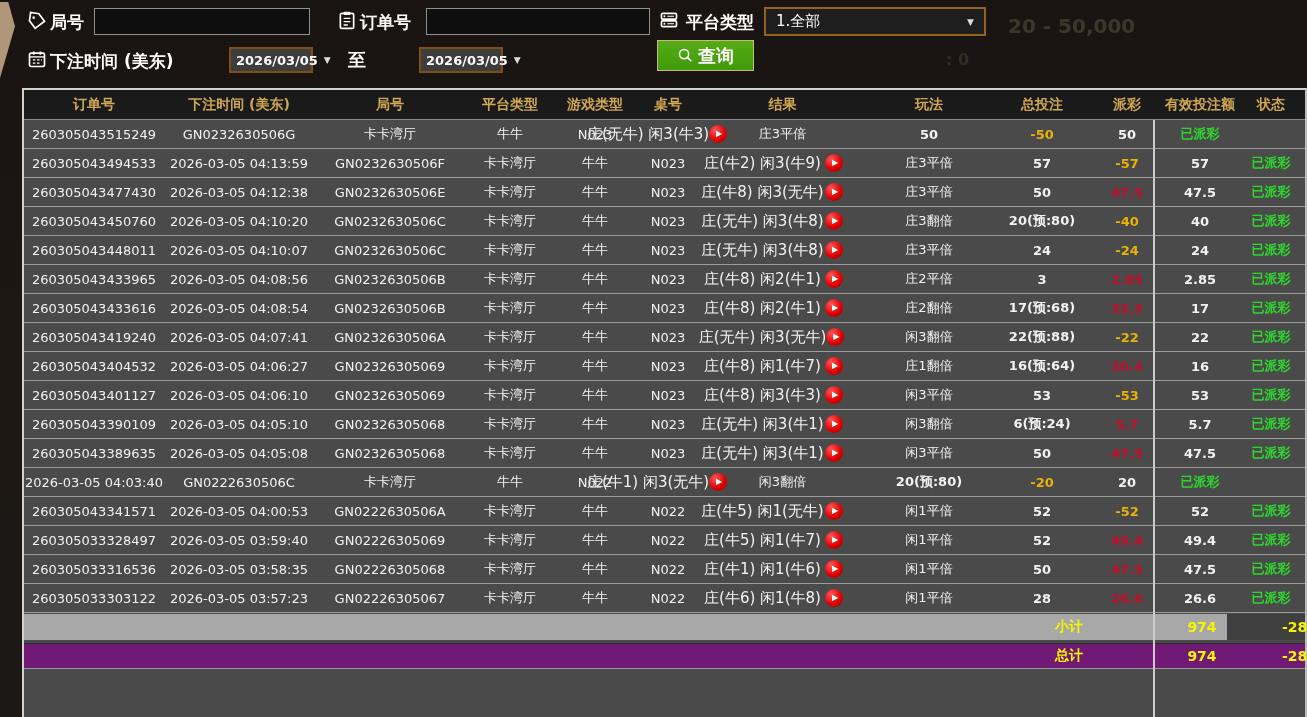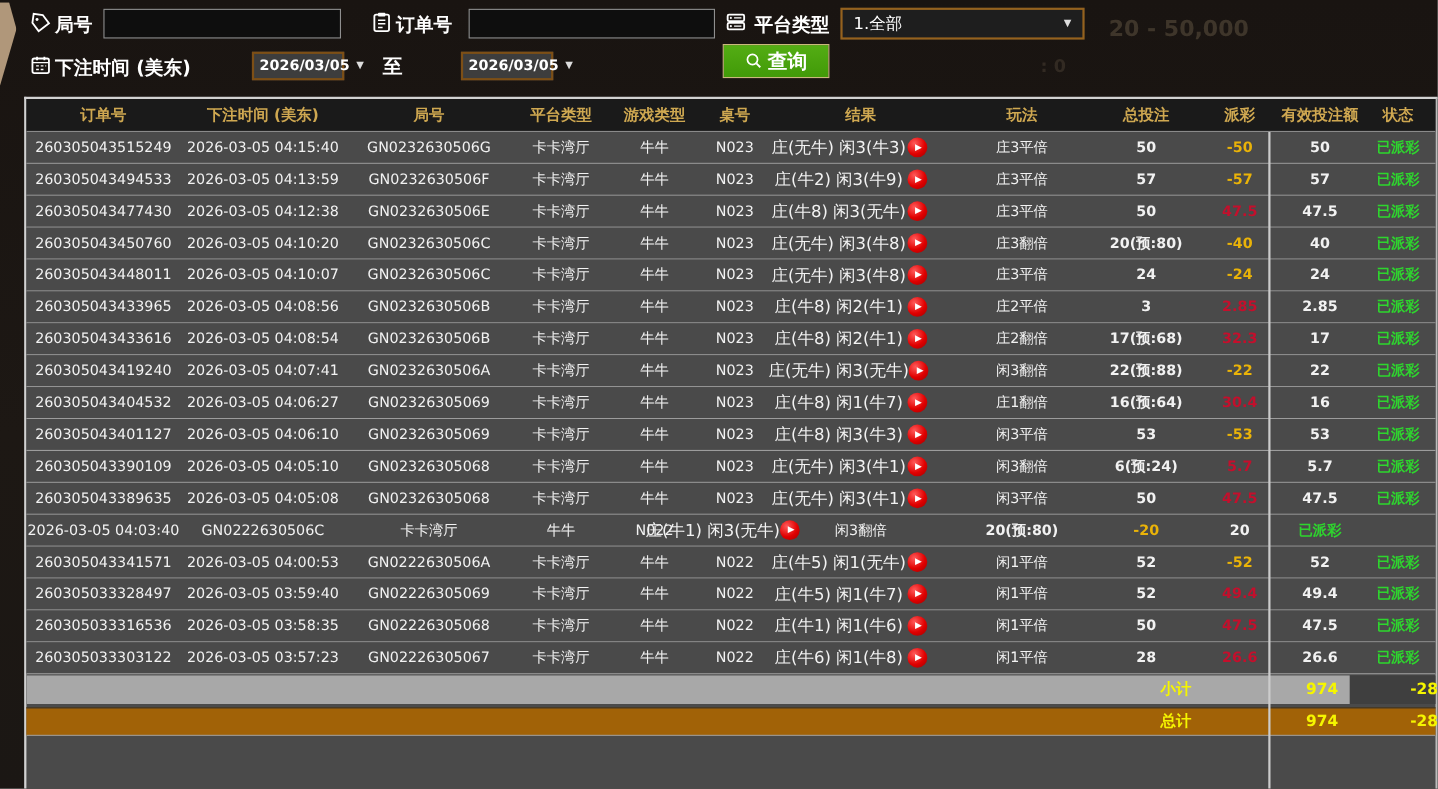--- a/index.html
+++ b/index.html
@@ -43,21 +43,21 @@
     background:radial-gradient(circle at 35% 30%,#ff5a5a,#e00000 55%,#9d0000 100%);
     display:flex;align-items:center;justify-content:center;color:#fff;font-size:8px;line-height:1;padding-left:2px;}
   .pay.neg{color:#eab308;font-weight:700;}
   .pay.pos{color:#c40f2c;font-weight:700;}
   .status{color:#2ed52e;font-weight:700;}
   .vline{position:absolute;left:1129px;top:30px;bottom:0;width:2px;background:#cccccc;z-index:5;}
   .sumrow{position:relative;height:26px;font-weight:700;gap:20px;}
   .sumrow .c{color:#f5f500;font-size:14px;font-weight:700;z-index:2;}
   .graybar{position:absolute;left:0;top:0;bottom:0;width:1203px;background:#a8a8a8;z-index:1;}
   .subtotal{background:#3f3f3f;margin-top:1px;}
-  .totalrow{background:#a16207;margin-top:3px;border-bottom:1px solid #9a9a9a;border-top:1px solid #2d2d2d;}
+  .totalrow{background:#701a75;margin-top:3px;border-bottom:1px solid #9a9a9a;border-top:1px solid #2d2d2d;}
   .s8{grid-column:8/9;} .s9{grid-column:9/10;} .s10{grid-column:10/11;} .s11{grid-column:11/12;}
   svg{display:block;}
 </style>
 </head>
 <body>
 
 <div class="arrow-decor"></div>
 
 <div class="hint" style="left:1008px;top:14px;">20 - 50,000</div>
 <div class="hint2" style="left:946px;top:50px;">: 0</div>
@@ -135,21 +135,20 @@
       <div class="hc">结果</div>
       <div class="hc">玩法</div>
       <div class="hc">总投注</div>
       <div class="hc">派彩</div>
       <div class="hc">有效投注额</div>
       <div class="hc">状态</div>
     </div>
   <div id="tbody">
       <div class="grid trow">
         <div class="c">260305043515249</div>
-        <div class="c">2026-03-05 04:15:40</div>
         <div class="c">GN0232630506G</div>
         <div class="c">卡卡湾厅</div>
         <div class="c">牛牛</div>
         <div class="c">N023</div>
         <div class="c result-cell">
           <span class="rtext">庄(无牛) 闲3(牛3)</span>
           <span class="replay">▶</span>
         </div>
         <div class="c">庄3平倍</div>
         <div class="c num">50</div>

